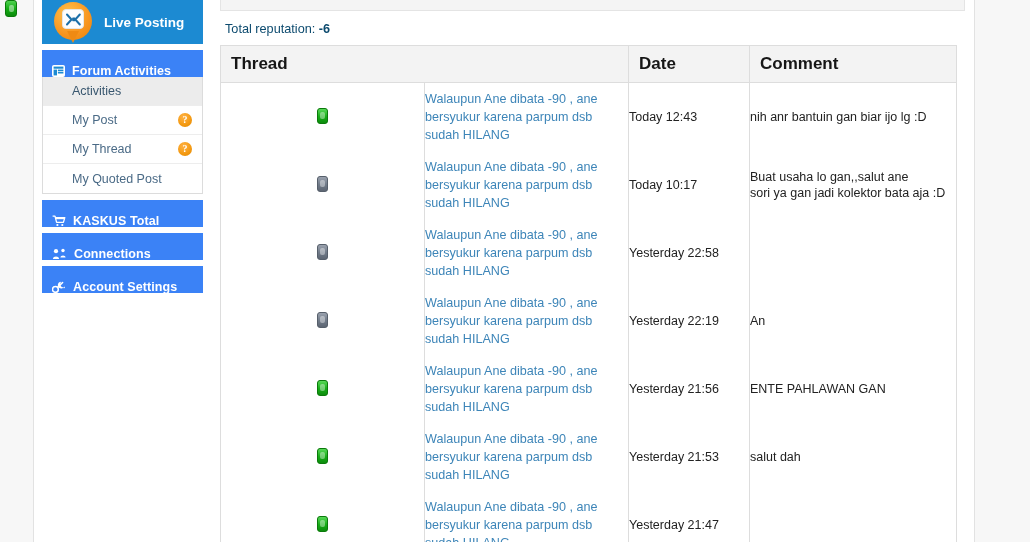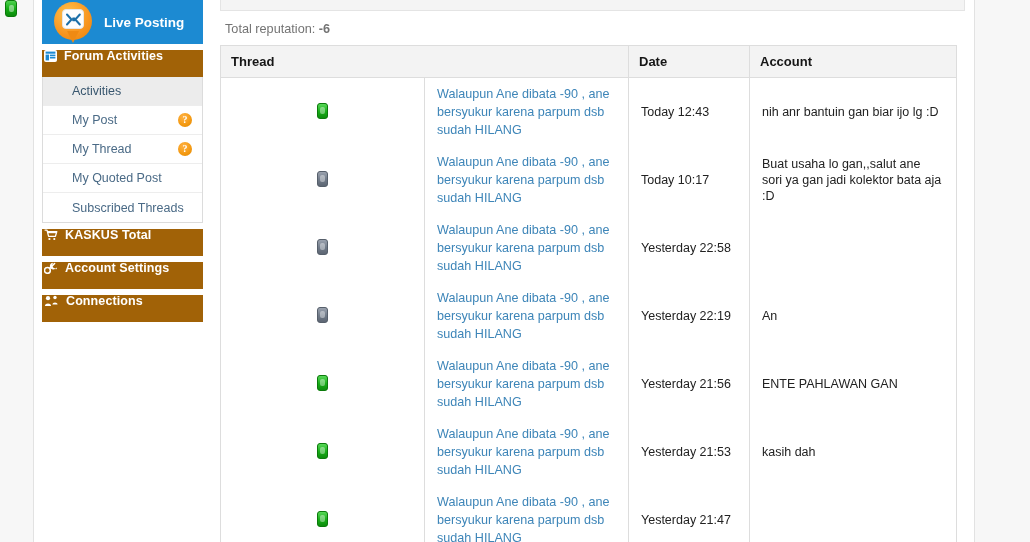--- a/index.html
+++ b/index.html
@@ -49,27 +49,27 @@
     left: 42px; top: 0px;
     width: 161px;
   }
   .nav-block {
     width: 161px;
     margin-bottom: 6px;
   }
   .nav-head {
     position: relative;
     height: 27px;
-    background: #a16207;
+    background: #3b82f6;
     color: #ffffff;
     font-weight: bold;
     font-size: 12.5px;
     display: flex;
-    align-items: flex-start;
-    padding-left: 2px;
+    align-items: flex-end;
+    padding-left: 10px;
     box-sizing: border-box;
     letter-spacing: .1px;
   }
   .nav-head .ic { margin-right: 7px; display:flex; align-items:center; }
   .nav-head .lbl { line-height: 1; }
 
   
   .live-head {
     position: relative;
     height: 44px;
@@ -159,50 +159,50 @@
   .topbar-cut {
     height: 11px;
     background: #f4f4f4;
     border: 1px solid #e4e4e4;
     border-top: none;
     box-sizing: border-box;
     margin-bottom: 0;
   }
   .total-rep {
     font-size: 12.7px;
-    color: #737373;
+    color: #0c4a6e;
     padding: 11px 0 9px 5px;
   }
   .total-rep b { font-weight: bold; }
 
   table.rep {
     width: 737px;
     border-collapse: collapse;
     border: 1px solid #dddddd;
     background: #fff;
     table-layout: fixed;
   }
   table.rep thead th {
     background: #f3f3f3;
     text-align: left;
-    font-size: 13px;
+    font-size: 17px;
     font-weight: bold;
     color: #161616;
     padding: 8px 0 8px 10px;
     border-bottom: 1px solid #dddddd;
     border-right: 1px solid #dddddd;
     height: 15px;
   }
   table.rep thead th:last-child { border-right: none; }
   table.rep td {
     vertical-align: middle;
     border-right: 1px solid #dddddd;
     font-size: 12.5px;
     color: #222;
-    padding: 7px 12px;
+    padding: 7px 0;
   }
   table.rep td:last-child { border-right: none; }
   td.c-icon {
     width: 32px;
     border-right: 1px solid #dddddd;
     text-align: center;
   }
   td.c-thread { width: 365px; padding-left: 0; padding-right: 12px; }
   td.c-date   { width: 110px; padding-left: 8px; color: #1a1a1a; }
   td.c-comm   { padding-left: 8px; padding-right: 8px; color: #1a1a1a; line-height: 16px; margin-left: 10px; }
@@ -292,84 +292,81 @@
             <span class="grow">My Post</span>
             <span class="badge-q">?</span>
           </div>
           <div class="nav-item">
             <span class="grow">My Thread</span>
             <span class="badge-q">?</span>
           </div>
           <div class="nav-item">
             <span class="grow">My Quoted Post</span>
           </div>
-          <div class="nav-item">
-            <span class="grow">Subscribed Threads</span>
-          </div>
         </div>
     </div>
 
     <div id="other-blocks">
         <div class="nav-block">
           <div class="nav-head">
             <span class="ic">
               <svg width="14" height="12" viewBox="0 0 14 12">
                 <path d="M0.6 1.2 H3 L4.6 7.4 H11.4 L12.8 2.6 H3.4" stroke="#fff" stroke-width="1.3" fill="none" stroke-linejoin="round"></path>
                 <rect x="3.9" y="2.9" width="8.4" height="1.3" fill="#fff"></rect>
                 <circle cx="5.4" cy="10" r="1.1" fill="#fff"></circle>
                 <circle cx="10.3" cy="10" r="1.1" fill="#fff"></circle>
               </svg>
             </span>
             <span class="lbl">KASKUS Total</span>
           </div>
         </div>
         <div class="nav-block">
           <div class="nav-head">
             <span class="ic">
-              <svg width="14" height="12" viewBox="0 0 14 12">
-                <path d="M9.2 0.7 a3.4 3.4 0 1 0 3.1 4.9 L13 6.4 l-1 1 -0.8-0.9 a3.4 3.4 0 0 1 -2 -5.8 Z" fill="#fff"></path>
-                <circle cx="3.4" cy="8.4" r="2.9" fill="none" stroke="#fff" stroke-width="1.5"></circle>
-                <path d="M5.6 6.3 L10.6 1.5" stroke="#fff" stroke-width="1.6" stroke-linecap="round"></path>
-              </svg>
-            </span>
-            <span class="lbl">Account Settings</span>
-          </div>
-        </div>
-        <div class="nav-block">
-          <div class="nav-head">
-            <span class="ic">
               <svg width="15" height="12" viewBox="0 0 15 12">
                 <circle cx="4" cy="3.2" r="2.1" fill="#fff"></circle>
                 <path d="M0.9 11 C0.9 7.7 7.1 7.7 7.1 11 Z" fill="#fff"></path>
                 <circle cx="11" cy="2.5" r="1.7" fill="#fff"></circle>
                 <path d="M8.4 9.6 C8.4 6.9 13.6 6.9 13.6 9.6 Z" fill="#fff"></path>
               </svg>
             </span>
             <span class="lbl">Connections</span>
           </div>
         </div>
+        <div class="nav-block">
+          <div class="nav-head">
+            <span class="ic">
+              <svg width="14" height="12" viewBox="0 0 14 12">
+                <path d="M9.2 0.7 a3.4 3.4 0 1 0 3.1 4.9 L13 6.4 l-1 1 -0.8-0.9 a3.4 3.4 0 0 1 -2 -5.8 Z" fill="#fff"></path>
+                <circle cx="3.4" cy="8.4" r="2.9" fill="none" stroke="#fff" stroke-width="1.5"></circle>
+                <path d="M5.6 6.3 L10.6 1.5" stroke="#fff" stroke-width="1.6" stroke-linecap="round"></path>
+              </svg>
+            </span>
+            <span class="lbl">Account Settings</span>
+          </div>
+        </div>
       </div>
 
   </div>
 
   <div class="main">
 
     <div class="topbar-cut"></div>
 
     <div class="total-rep">
       <span>Total reputation:</span>
       <b>-6</b>
     </div>
 
     <table class="rep">
       <thead>
         <tr>
           <th class="h-thread" colspan="2">Thread</th>
           <th class="h-date">Date</th>
-          <th>Account</th>
+          <th>Comment</th>
         </tr>
       </thead>
       <tbody id="rep-body">
           <tr>
             <td class="c-icon"><span class="rep-dot green"></span></td>
             <td class="c-thread">
               <a class="thread-link" href="#">Walaupun Ane dibata -90 , ane bersyukur karena parpum dsb sudah HILANG</a>
             </td>
             <td class="c-date">Today 12:43</td>
             <td class="c-comm">
@@ -417,21 +414,21 @@
               <span class="comm-line">ENTE PAHLAWAN GAN</span>
             </td>
           </tr>
           <tr>
             <td class="c-icon"><span class="rep-dot green"></span></td>
             <td class="c-thread">
               <a class="thread-link" href="#">Walaupun Ane dibata -90 , ane bersyukur karena parpum dsb sudah HILANG</a>
             </td>
             <td class="c-date">Yesterday 21:53</td>
             <td class="c-comm">
-              <span class="comm-line">kasih dah</span>
+              <span class="comm-line">salut dah</span>
             </td>
           </tr>
           <tr>
             <td class="c-icon"><span class="rep-dot green"></span></td>
             <td class="c-thread">
               <a class="thread-link" href="#">Walaupun Ane dibata -90 , ane bersyukur karena parpum dsb sudah HILANG</a>
             </td>
             <td class="c-date">Yesterday 21:47</td>
             <td class="c-comm">
               <span class="comm-line"></span>

